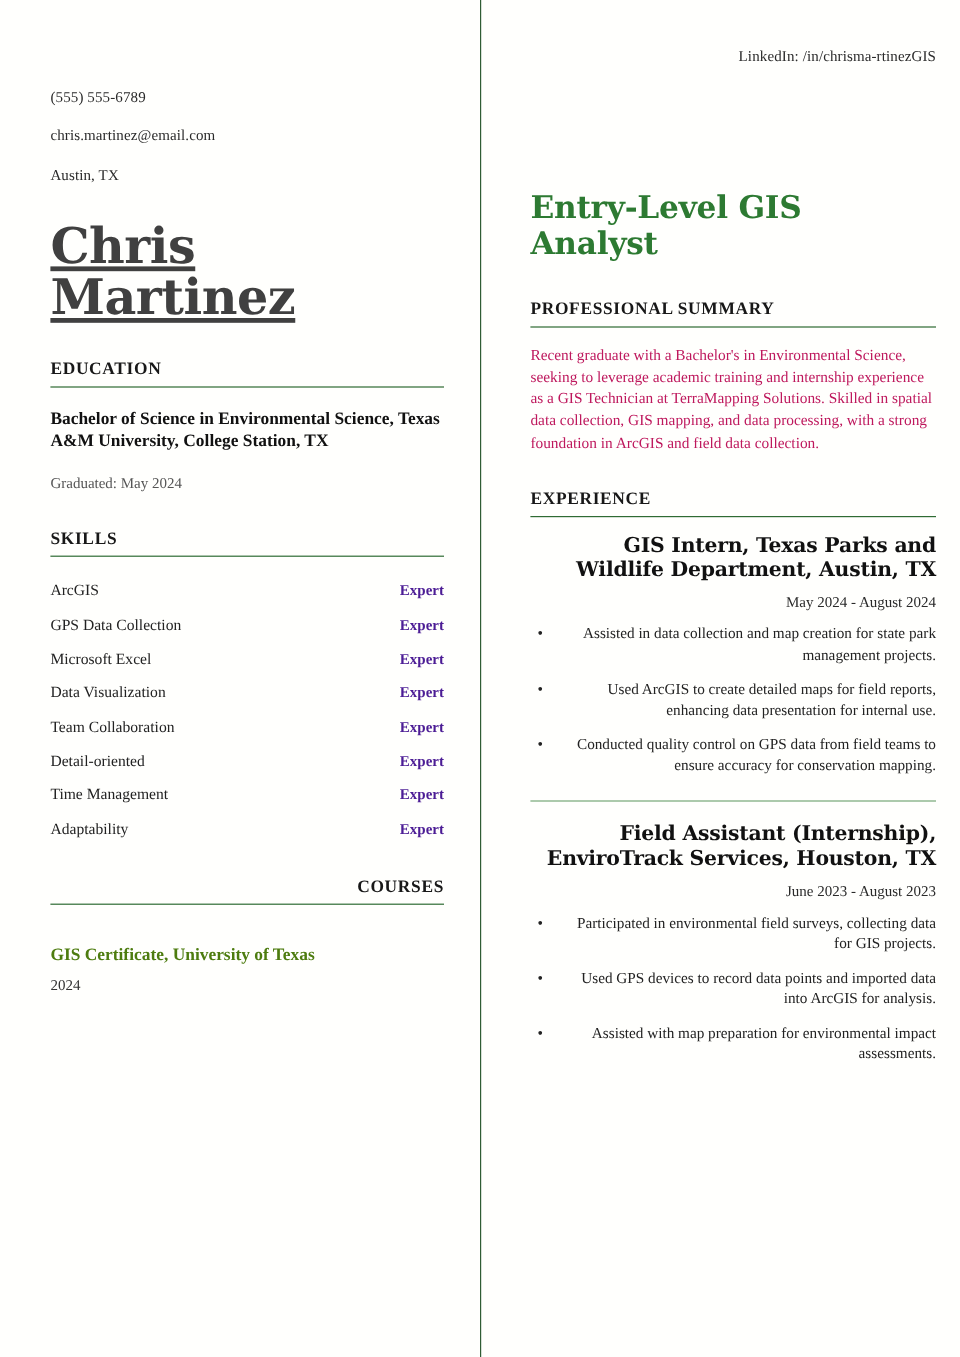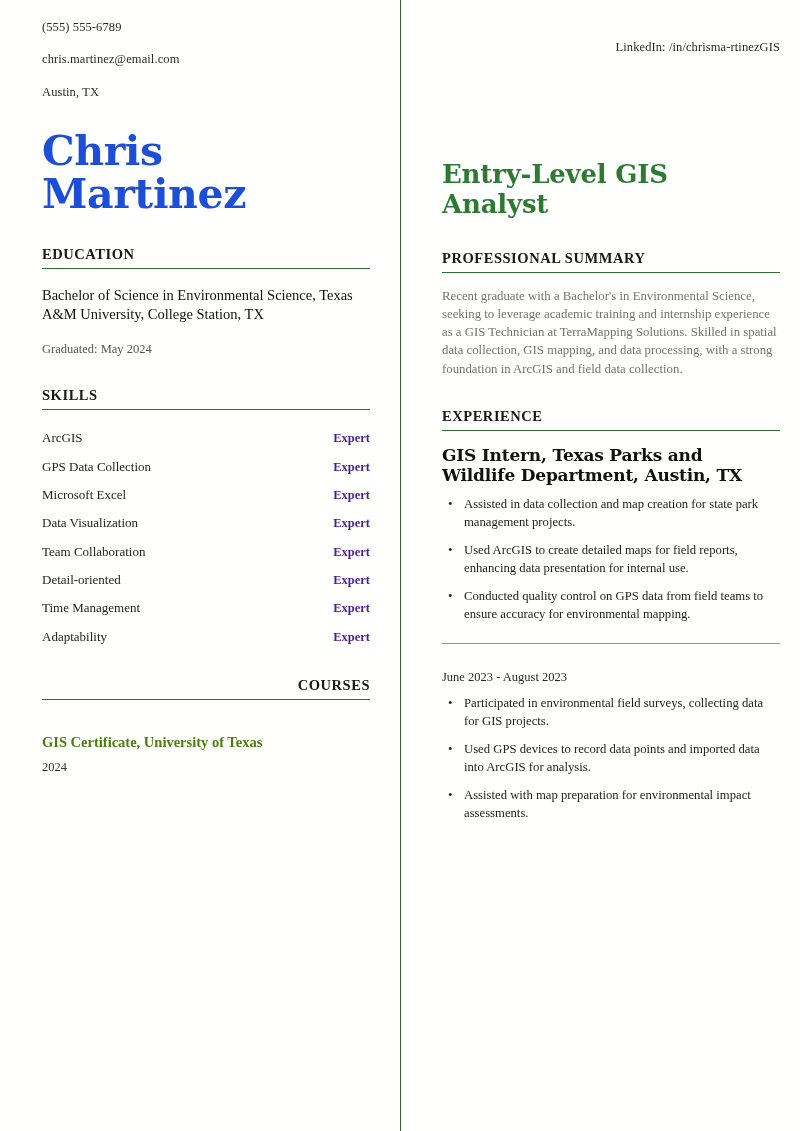--- a/index.html
+++ b/index.html
@@ -23,25 +23,25 @@
     position: absolute;
     left: 400px;
     top: 0;
     width: 1px;
     height: 1131px;
     background: #2f5c34;
   }
   .col-left {
     position: absolute;
     left: 0;
-    top: 0;
+    top: 15px;
     width: 400px;
     height: 860px;
     box-sizing: border-box;
-    padding: 19px 30px 0 42px;
+    padding: 58px 30px 0 42px;
   }
   .col-right {
     position: absolute;
     left: 412px;
     top: 0;
     width: 400px;
     height: 1131px;
     box-sizing: border-box;
     padding: 38px 32px 0 30px;
   }
@@ -62,22 +62,23 @@
     letter-spacing: .1px;
   }
 
   
   .name {
     font-family: "DejaVu Serif", "Liberation Serif", serif;
     font-weight: 700;
     font-size: 41px;
     line-height: 1.05;
     letter-spacing: -0.4px;
-    color: #1d4ed8;
+    color: #404040;
     margin: 30px 0 0 0;
+    text-decoration: underline;
   }
   .name .ln { display: block; }
 
   
   .headline {
     font-family: "DejaVu Serif", "Liberation Serif", serif;
     font-weight: 700;
     font-size: 26px;
     line-height: 1.15;
     color: #2d7a32;
@@ -92,21 +93,21 @@
     letter-spacing: 0.55px;
     color: #181818;
     padding-bottom: 5px;
     border-bottom: 1.6px solid #2f6b33;
     margin: 30px 0 0 0;
   }
   .section-head.tight { margin-top: 26px; text-align: right; }
 
   
   .edu-degree {
-    font-weight: 400;
+    font-weight: 700;
     font-size: 14.5px;
     line-height: 1.35;
     color: #111111;
     margin-top: 17px;
   }
   .edu-grad {
     font-size: 12.5px;
     color: #555555;
     margin-top: 17px;
   }
@@ -139,27 +140,27 @@
   .course-year {
     font-size: 12.5px;
     color: #333333;
     margin-top: 9px;
   }
 
   
   .summary {
     font-size: 12.8px;
     line-height: 1.42;
-    color: #737373;
+    color: #be185d;
     margin-top: 14px;
     text-align: left;
   }
 
   
-  .job { padding-top: 14px; }
+  .job { padding-top: 14px; text-align: right; }
   .job + .job {
     border-top: 1.5px solid #76a878;
     margin-top: 20px;
     padding-top: 17px;
   }
   .job-title {
     font-family: "DejaVu Serif", "Liberation Serif", serif;
     font-weight: 700;
     font-size: 17px;
     line-height: 1.22;
@@ -267,28 +268,30 @@
 
     <h2 class="headline">Entry-Level GIS Analyst</h2>
 
     <div class="section-head">PROFESSIONAL SUMMARY</div>
     <p class="summary">Recent graduate with a Bachelor's in Environmental Science, seeking to leverage academic training and internship experience as a GIS Technician at TerraMapping Solutions. Skilled in spatial data collection, GIS mapping, and data processing, with a strong foundation in ArcGIS and field data collection.</p>
 
     <div class="section-head">EXPERIENCE</div>
 
     <div class="job">
       <div class="job-title">GIS Intern, Texas Parks and Wildlife Department, Austin, TX</div>
+      <div class="job-dates">May 2024 - August 2024</div>
       <ul class="bullets">
         <li>Assisted in data collection and map creation for state park management projects.</li>
         <li>Used ArcGIS to create detailed maps for field reports, enhancing data presentation for internal use.</li>
-        <li>Conducted quality control on GPS data from field teams to ensure accuracy for environmental mapping.</li>
+        <li>Conducted quality control on GPS data from field teams to ensure accuracy for conservation mapping.</li>
       </ul>
     </div>
 
     <div class="job">
+      <div class="job-title">Field Assistant (Internship), EnviroTrack Services, Houston, TX</div>
       <div class="job-dates">June 2023 - August 2023</div>
       <ul class="bullets">
         <li>Participated in environmental field surveys, collecting data for GIS projects.</li>
         <li>Used GPS devices to record data points and imported data into ArcGIS for analysis.</li>
         <li>Assisted with map preparation for environmental impact assessments.</li>
       </ul>
     </div>
 
   </div>
 

